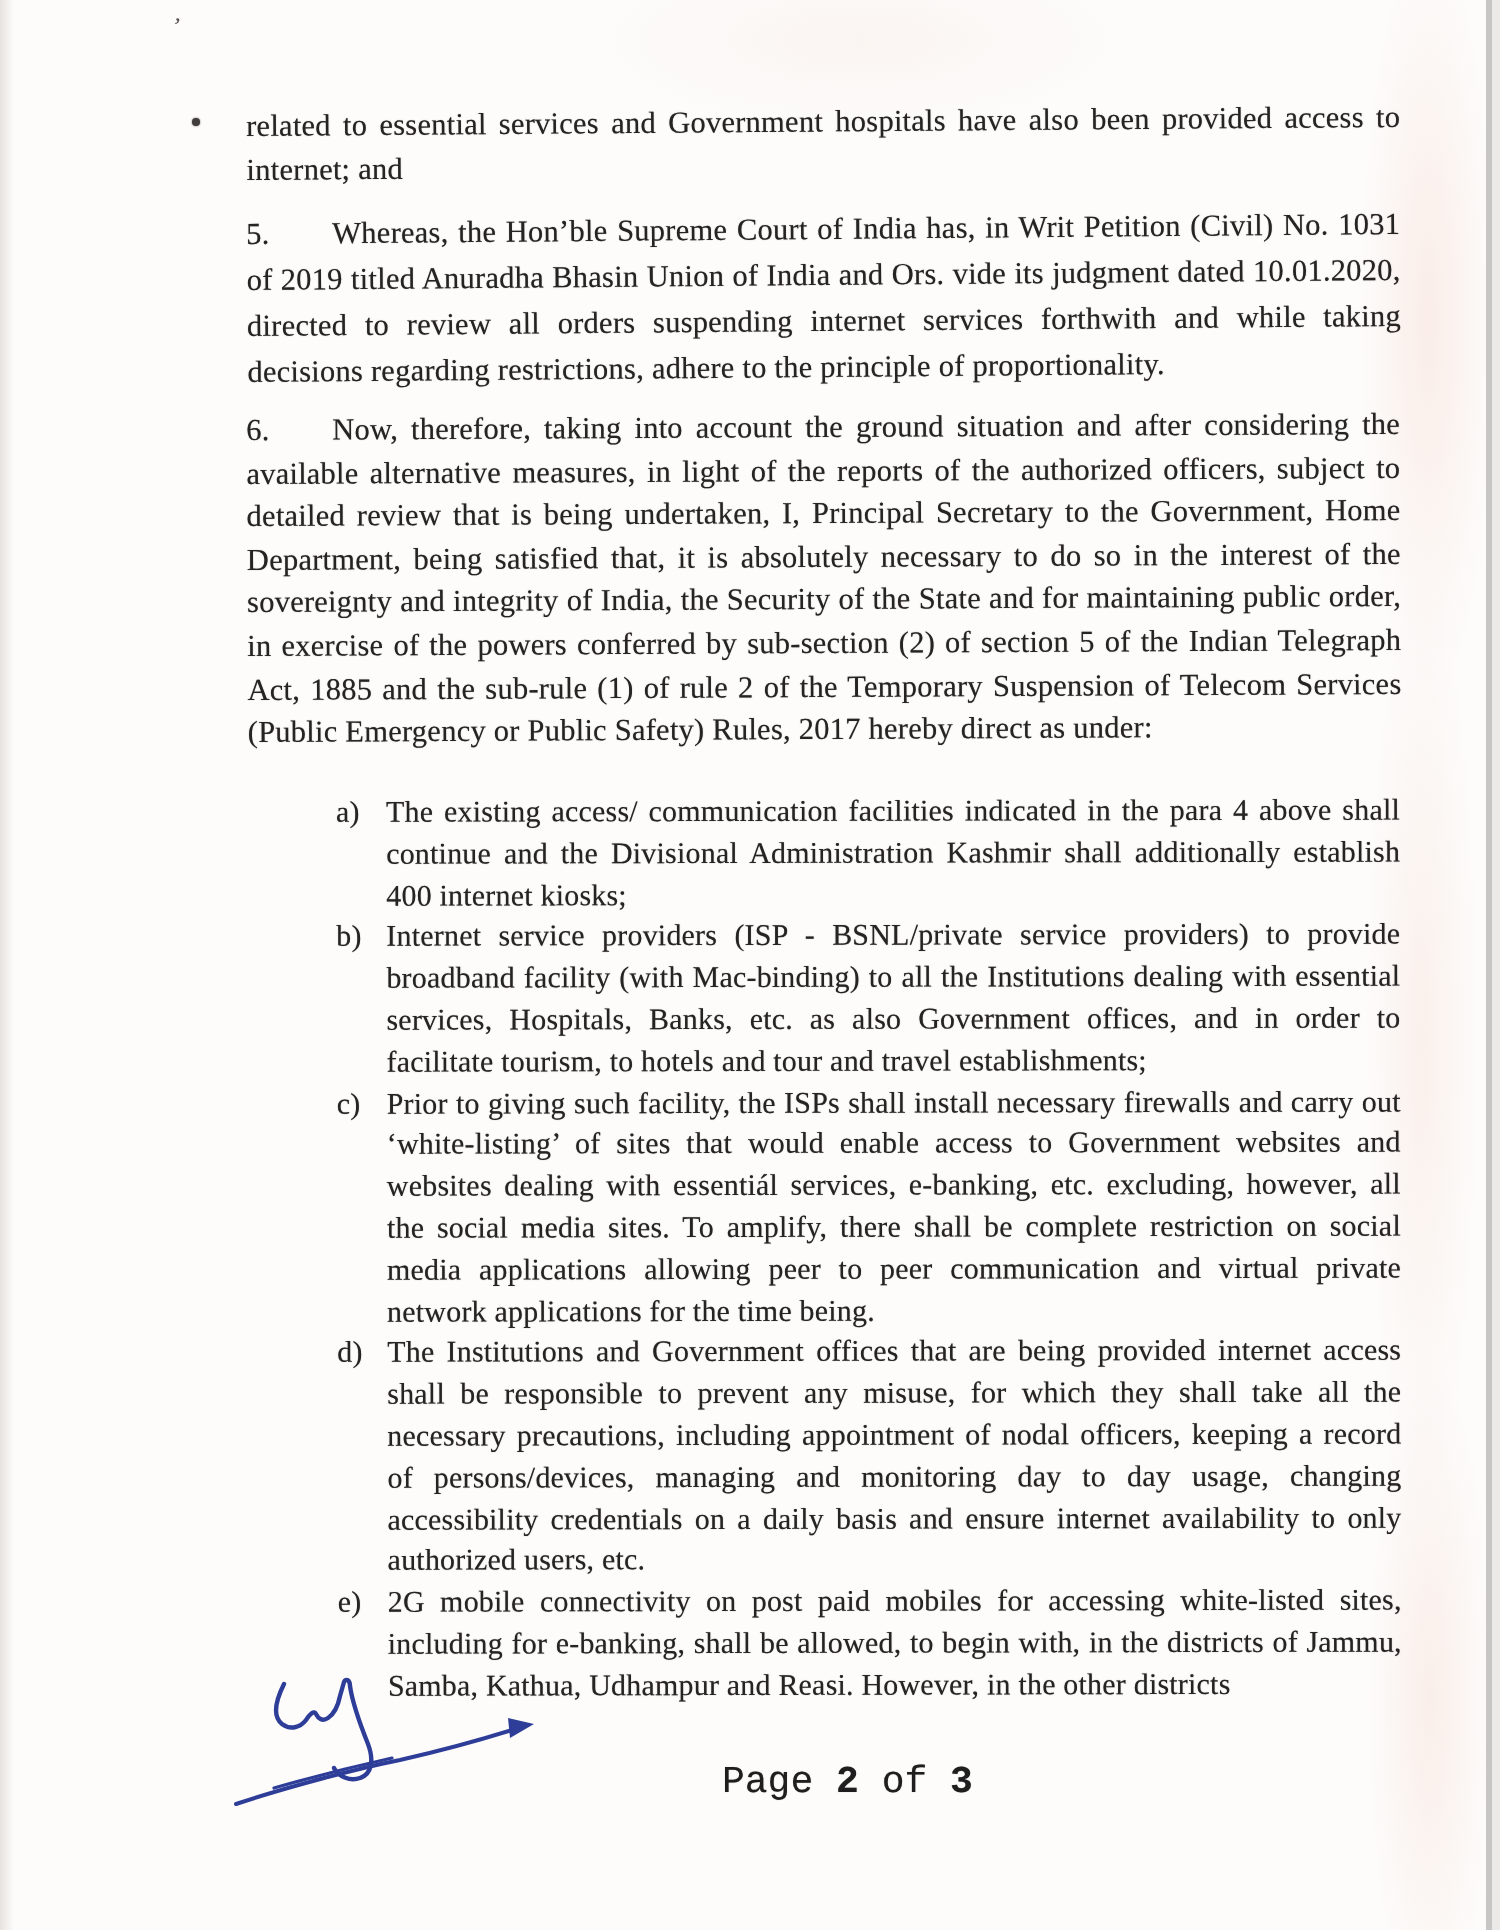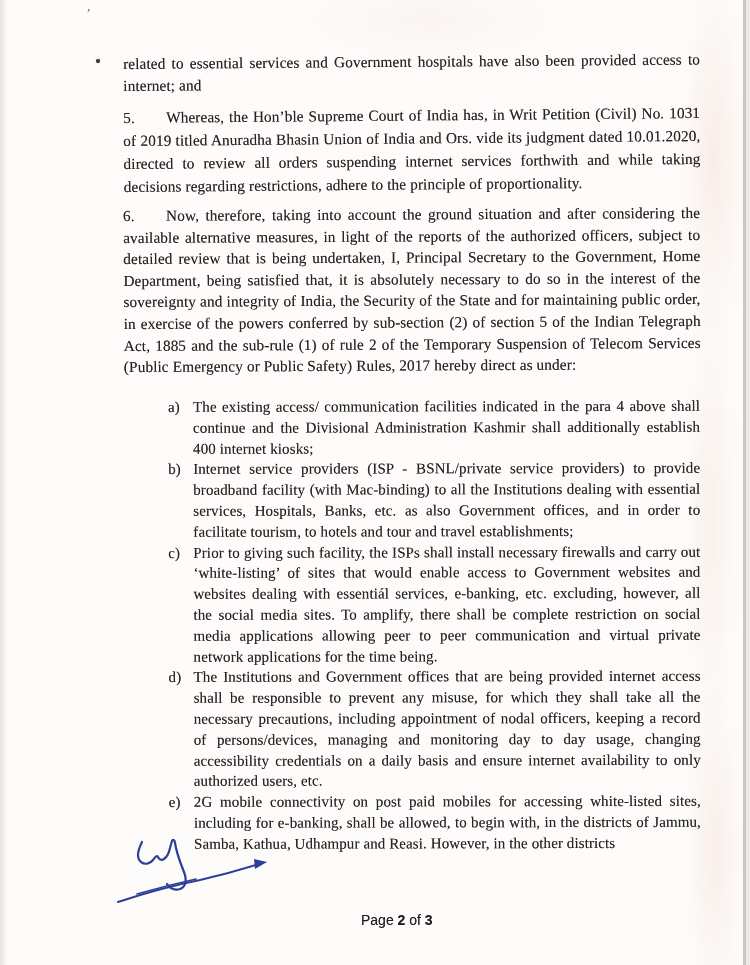--- a/index.html
+++ b/index.html
@@ -44,25 +44,24 @@
   .stray-bullet{
     position:absolute;left:96px;top:59px;
     width:4px;height:4px;border-radius:50%;
     background:#403c3a;box-shadow:0 0 1px rgba(64,60,58,0.8);
   }
 
   .signature{position:absolute;left:100px;top:828px;z-index:3;}
 
   .footer{
     position:absolute;left:361px;top:880px;
-    font-family:Liberation Sans, sans-serif;
-    font-size:14px;color:#1f1d1d;
+    font-family:Liberation Mono, monospace;
+    font-size:19px;color:#1f1d1d;
     white-space:pre;
     text-shadow:0 0 0.4px rgba(30,28,28,0.5);
-    margin-top:32px;
   }
   .footer .num{font-weight:bold;}
 </style>
 </head>
 <body>
 
 <div class="page">
 
   <div class="edge-right-line"></div>
   <div class="edge-right-outer"></div>

